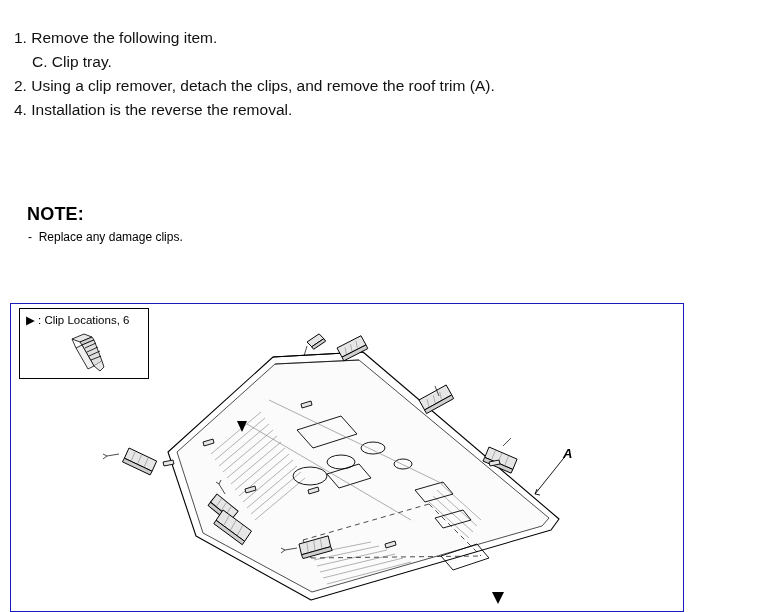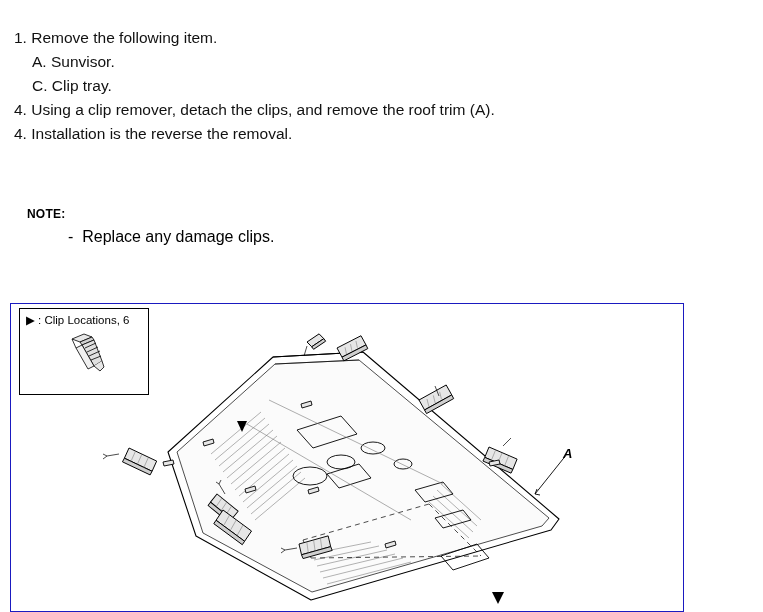--- a/index.html
+++ b/index.html
@@ -44,52 +44,51 @@
     white-space: pre;
   }
 
   .note-block {
     position: absolute;
     left: 27px;
     top: 203px;
     width: 600px;
   }
   .note-title {
-    font-size: 12px;
+    font-size: 18px;
     font-weight: bold;
     line-height: 22px;
     letter-spacing: 0.2px;
   }
   .note-item {
-    font-size: 16px;
+    font-size: 12px;
     line-height: 24px;
     padding-left: 1px;
     white-space: pre;
-    margin-left: 40px;
   }
 
   
   .figure {
     position: absolute;
     left: 10px;
     top: 303px;
     width: 674px;
     height: 309px;
     border: 1px solid #1a1ac0;
     background: #fff;
     box-sizing: border-box;
     overflow: hidden;
   }
 
   .legend-box {
     position: absolute;
     left: 8px;
     top: 4px;
     width: 130px;
-    height: 87px;
+    height: 71px;
     border: 1px solid #000;
     background: #fff;
     box-sizing: border-box;
   }
   .legend-label {
     position: absolute;
     left: 6px;
     top: 4px;
     font-size: 11.5px;
     line-height: 14px;
@@ -119,23 +118,22 @@
     font-style: italic;
   }
 </style>
 </head>
 <body>
 
 <div class="page">
 
   <div class="instructions">
     <div class="step">1. Remove the following item.</div>
-    <div class="substep">A. Sunvisor.</div>
     <div class="substep">C. Clip tray.</div>
-    <div class="step">4. Using a clip remover, detach the clips, and remove the roof trim (A).</div>
+    <div class="step">2. Using a clip remover, detach the clips, and remove the roof trim (A).</div>
     <div class="step">4. Installation is the reverse the removal.</div>
   </div>
 
   <div class="note-block">
     <div class="note-title">NOTE:</div>
     <div class="note-item">-  Replace any damage clips.</div>
   </div>
 
   <div class="figure">
 

